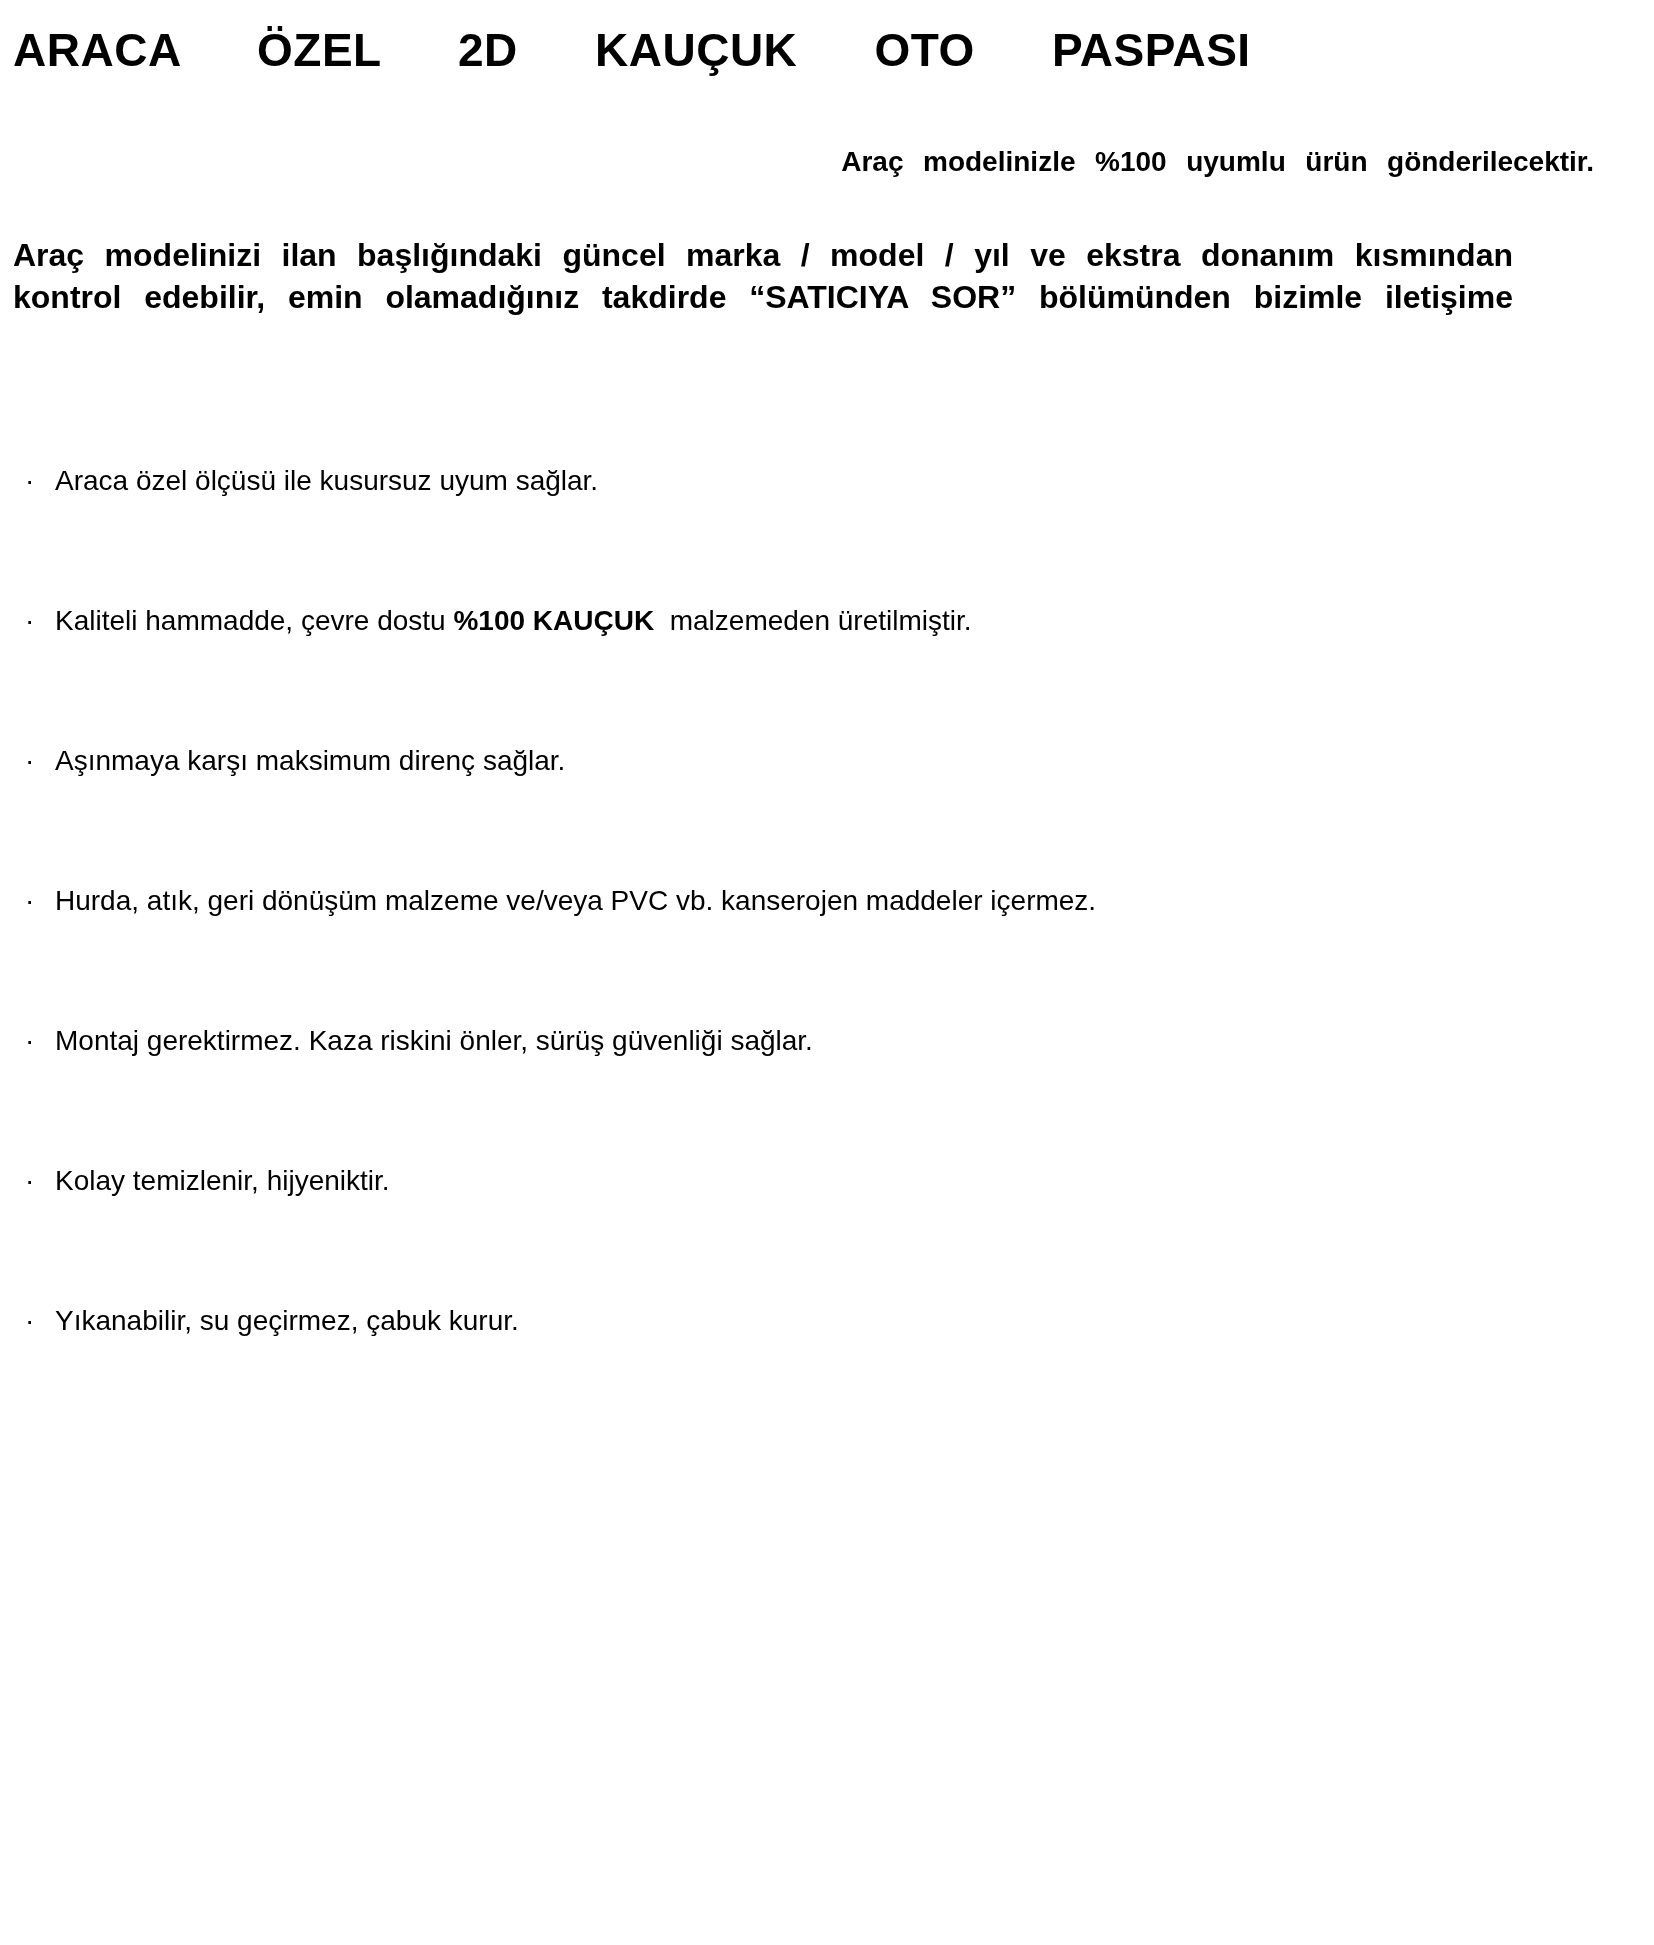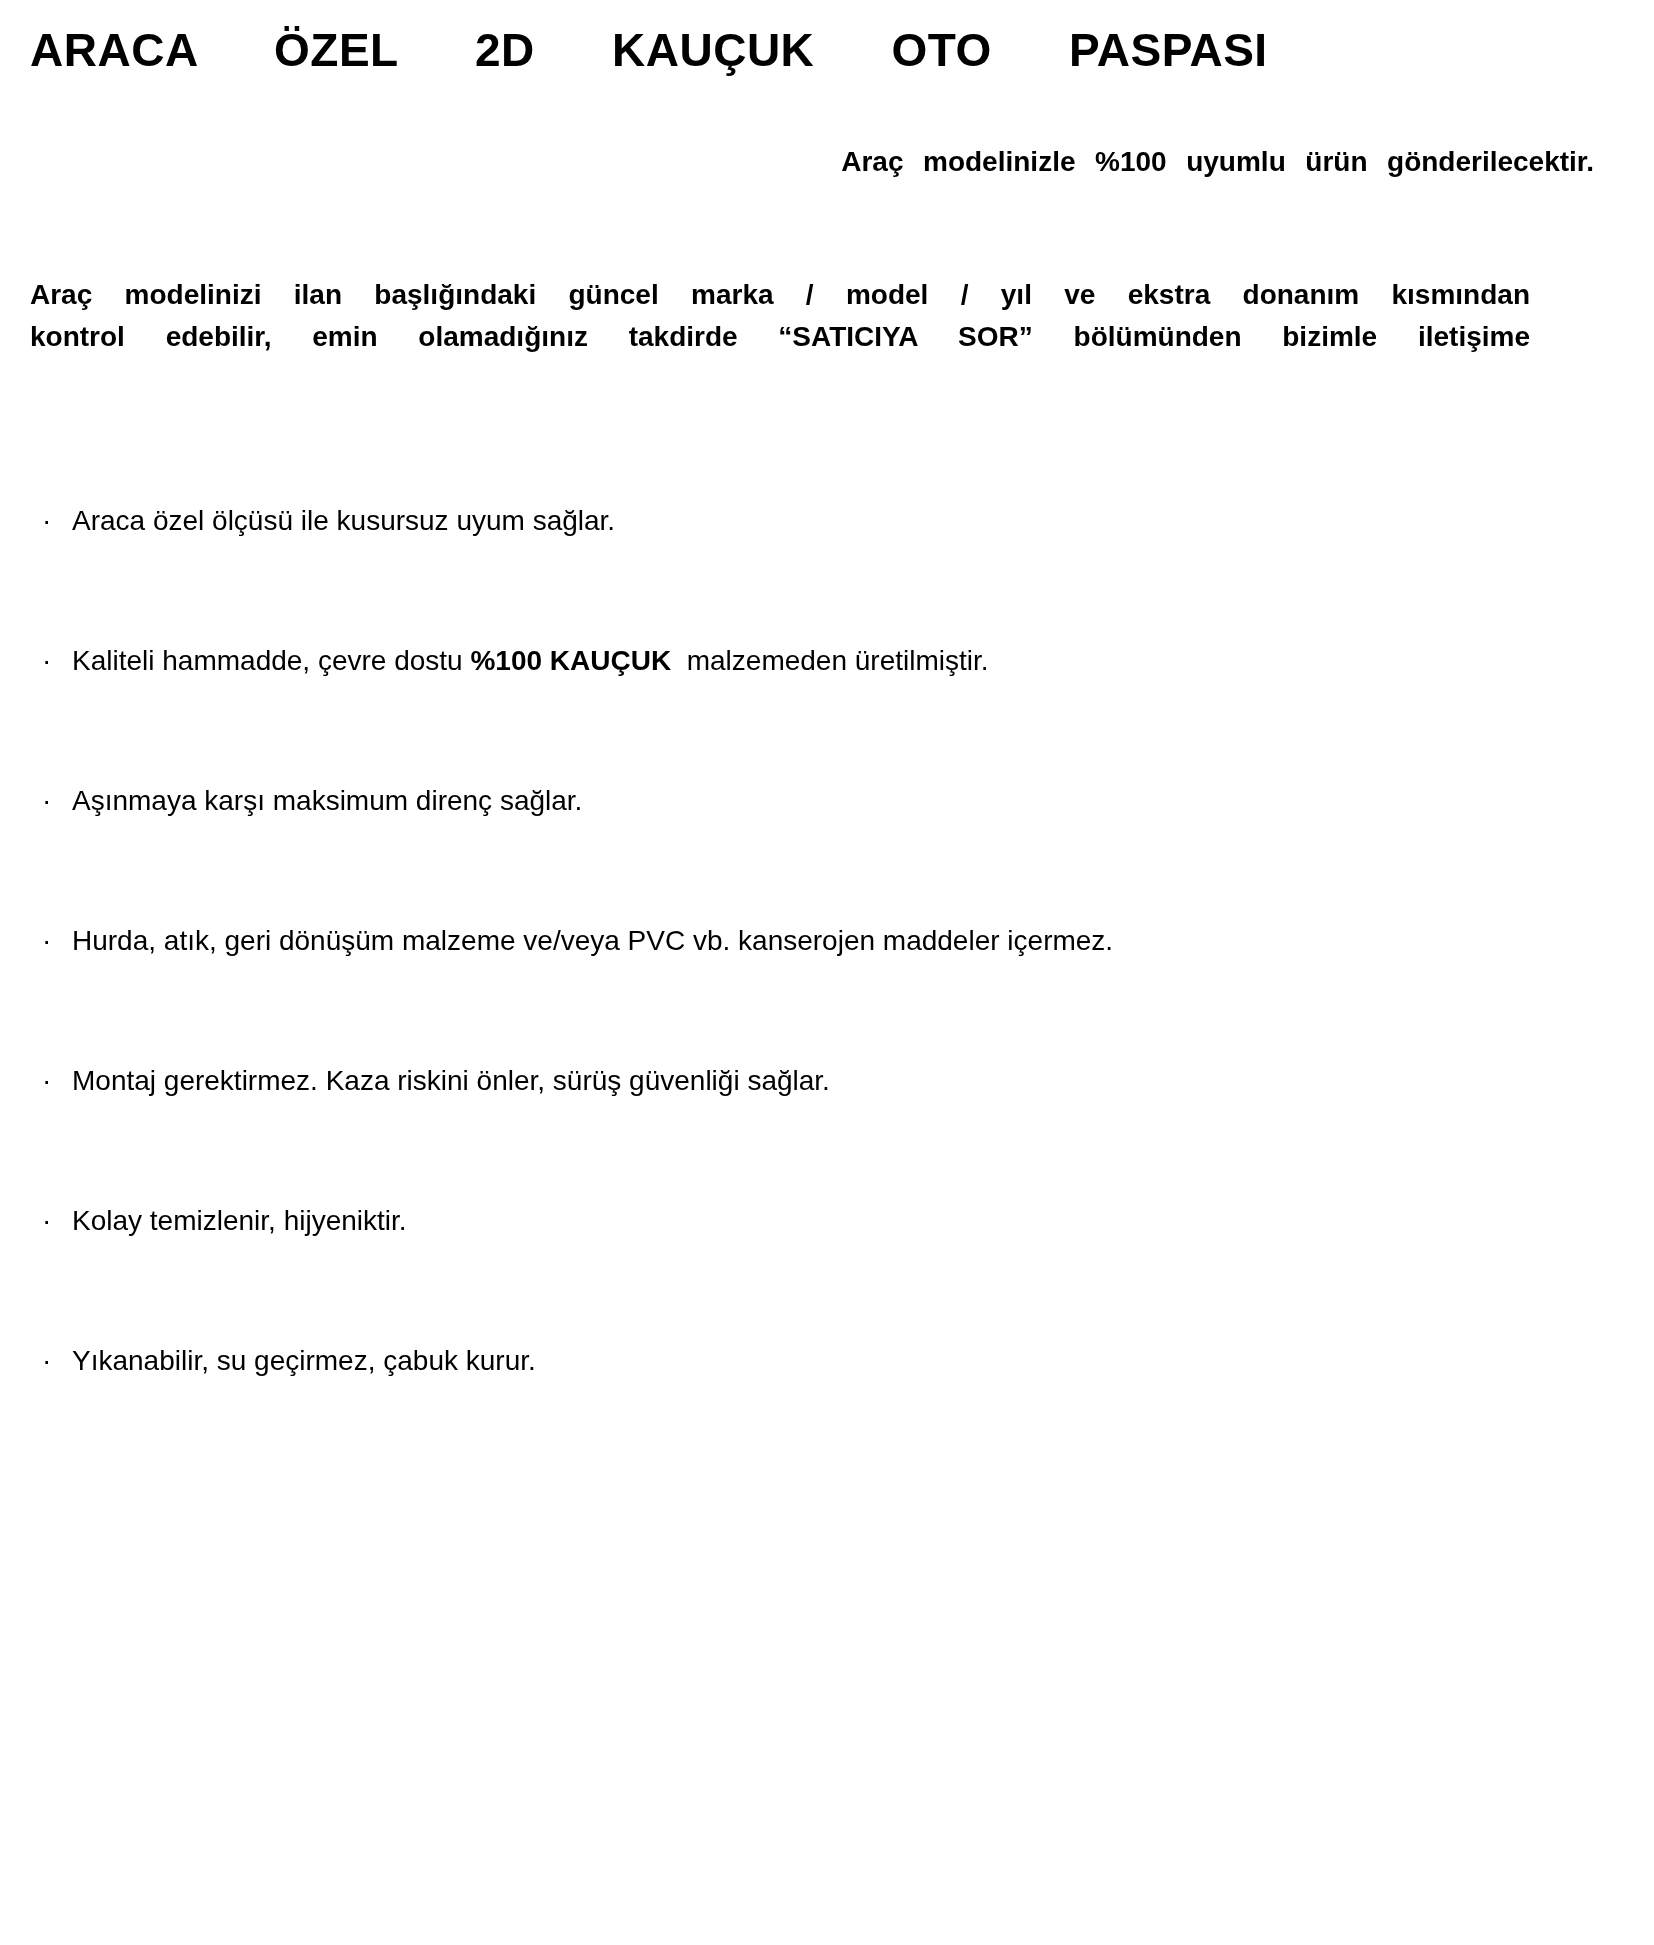--- a/index.html
+++ b/index.html
@@ -5,21 +5,21 @@
   html, body {
     margin: 0;
     padding: 0;
     background: #ffffff;
   }
   .page {
     position: relative;
     width: 1654px;
     height: 1714px;
     box-sizing: border-box;
-    padding: 22px 60px 0 30px;
+    padding: 22px 60px 0 13px;
     background: #ffffff;
     color: #000000;
     font-family: "Liberation Sans", "DejaVu Sans", sans-serif;
     overflow: hidden;
   }
   .title {
     margin: 0;
     font-size: 46px;
     line-height: 56px;
     font-weight: bold;
@@ -30,23 +30,23 @@
   .intro {
     margin: 64px 0 12px 0;
     font-size: 28px;
     line-height: 40px;
     font-weight: bold;
     word-spacing: 0.42em;
     white-space: pre;
     text-align: right;
   }
   .para {
-    margin-top: 92px;
+    margin-top: 52px;
     width: 1500px;
-    font-size: 28px;
+    font-size: 32px;
     line-height: 42px;
     font-weight: bold;
   }
   .para-line {
     word-spacing: 0.18em;
   }
   .para-line.j {
     text-align: justify;
     text-align-last: justify;
   }

